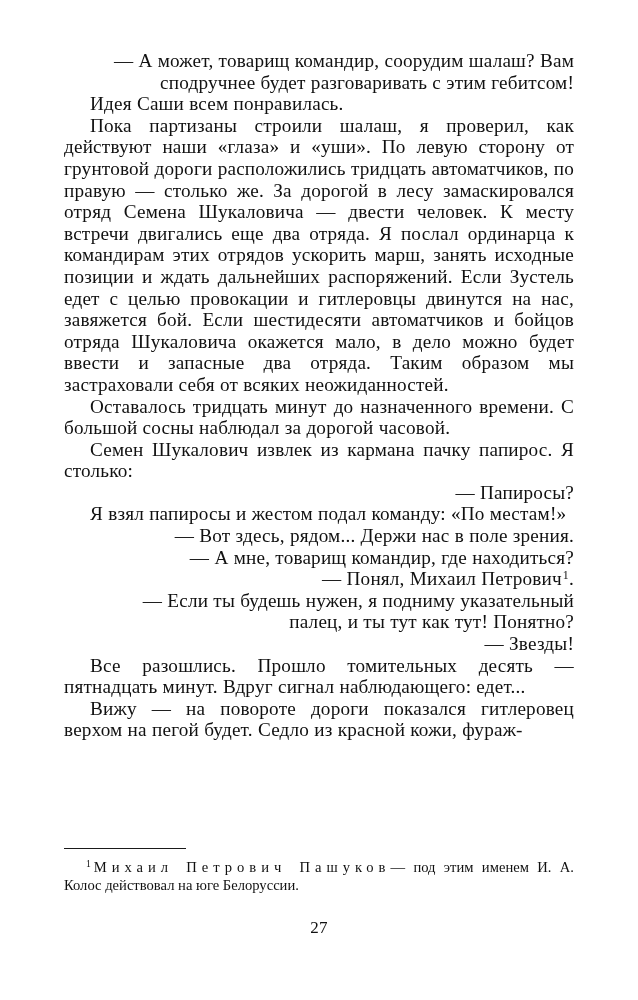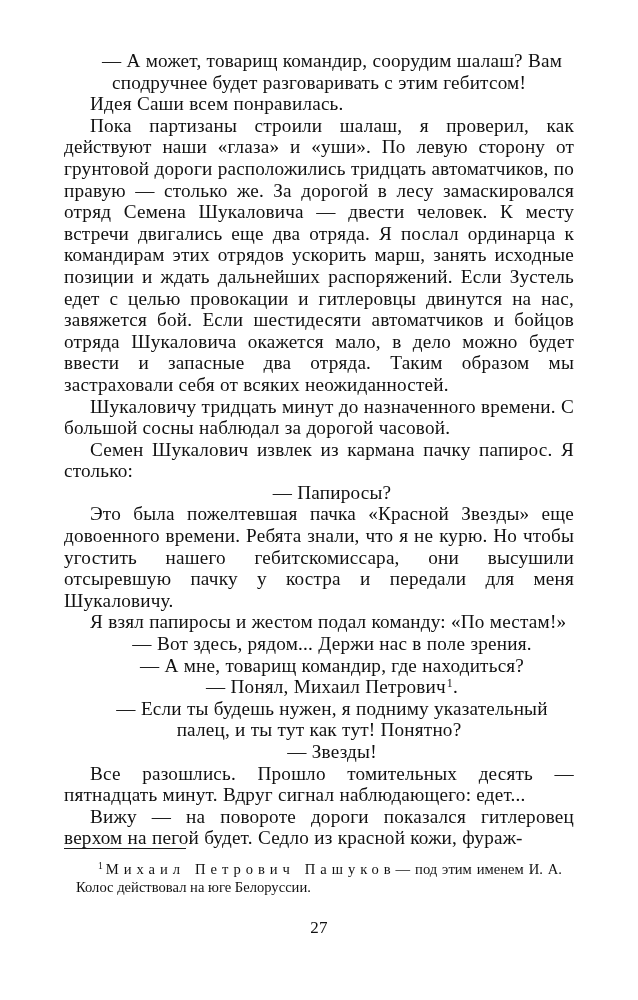--- a/index.html
+++ b/index.html
@@ -40,21 +40,21 @@
     text-justify: inter-word;
     text-indent: 26px;
     hyphens: manual;
     letter-spacing: 0.01em;
     word-spacing: 0.01em;
   }
 
   
   .para.dialogue {
     text-indent: 26px;
-    text-align: center;
+    text-align: right;
   }
 
   sup.fnref {
     font-size: 0.62em;
     vertical-align: 0.5em;
     line-height: 0;
     margin-left: 1px;
   }
 
   
@@ -65,21 +65,21 @@
     width: 510px;
   }
   .footnote-rule {
     width: 122px;
     height: 0;
     border: 0;
     border-top: 1.6px solid #1a1a1a;
     margin: 0 0 10px 0;
   }
   .footnote-text {
-    margin: 12px;
+    margin: 0;
     font-size: 14.6px;
     line-height: 17.6px;
     text-align: justify;
     text-justify: inter-word;
     text-indent: 22px;
   }
   .footnote-text sup.fnmark {
     font-size: 0.66em;
     vertical-align: 0.5em;
     line-height: 0;
@@ -107,27 +107,26 @@
 <div class="page">
 
   <div class="text-block">
 
     <p class="para dialogue">— А может, товарищ командир, соорудим шалаш? Вам сподручнее будет разговаривать с этим гебитсом!</p>
 
     <p class="para">Идея Саши всем понравилась.</p>
 
     <p class="para">Пока партизаны строили шалаш, я проверил, как действуют наши «глаза» и «уши». По левую сторону от грунтовой дороги расположились тридцать автоматчиков, по правую — столько же. За дорогой в лесу замаскировался отряд Семена Шукаловича — двести человек. К месту встречи двигались еще два отряда. Я послал ординарца к командирам этих отрядов ускорить марш, занять исходные позиции и ждать дальнейших распоряжений. Если Зустель едет с целью провокации и гитлеровцы двинутся на нас, завяжется бой. Если шестидесяти автоматчиков и бойцов отряда Шукаловича окажется мало, в дело можно будет ввести и запасные два отряда. Таким образом мы застраховали себя от всяких неожиданностей.</p>
 
-    <p class="para">Шукаловичу тридцать минут до назначенного времени. С большой сосны наблюдал за дорогой часовой.</p>
+    <p class="para">Оставалось тридцать минут до назначенного времени. С большой сосны наблюдал за дорогой часовой.</p>
 
     <p class="para">Семен Шукалович извлек из кармана пачку папирос. Я столько:</p>
 
     <p class="para dialogue">— Папиросы?</p>
 
-    <p class="para">Это была пожелтевшая пачка «Красной Звезды» еще довоенного времени. Ребята знали, что я не курю. Но чтобы угостить нашего гебитскомиссара, они высушили отсыревшую пачку у костра и передали для меня Шукаловичу.</p>
 
     <p class="para">Я взял папиросы и жестом подал команду: «По местам!»</p>
 
 
     <p class="para dialogue">— Вот здесь, рядом... Держи нас в поле зрения.</p>
 
     <p class="para dialogue">— А мне, товарищ командир, где находиться?</p>
 
     <p class="para dialogue"><span>— Понял, Михаил Петрович</span><sup class="fnref">1</sup><span>.</span></p>
 

